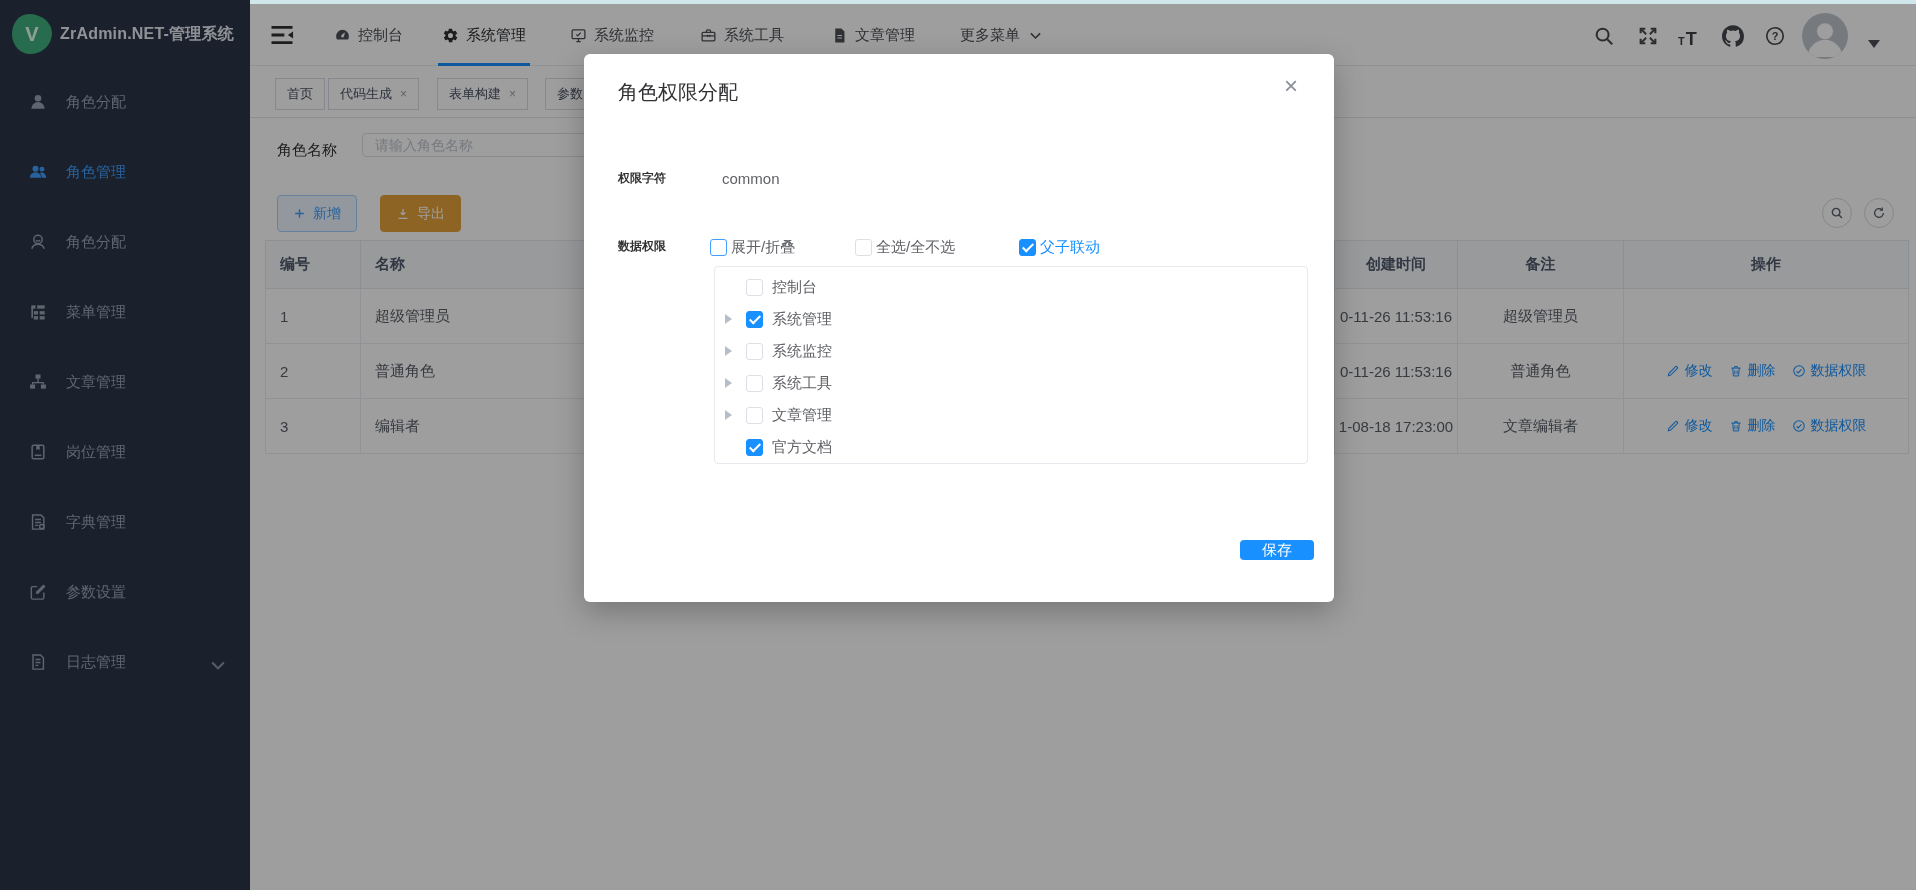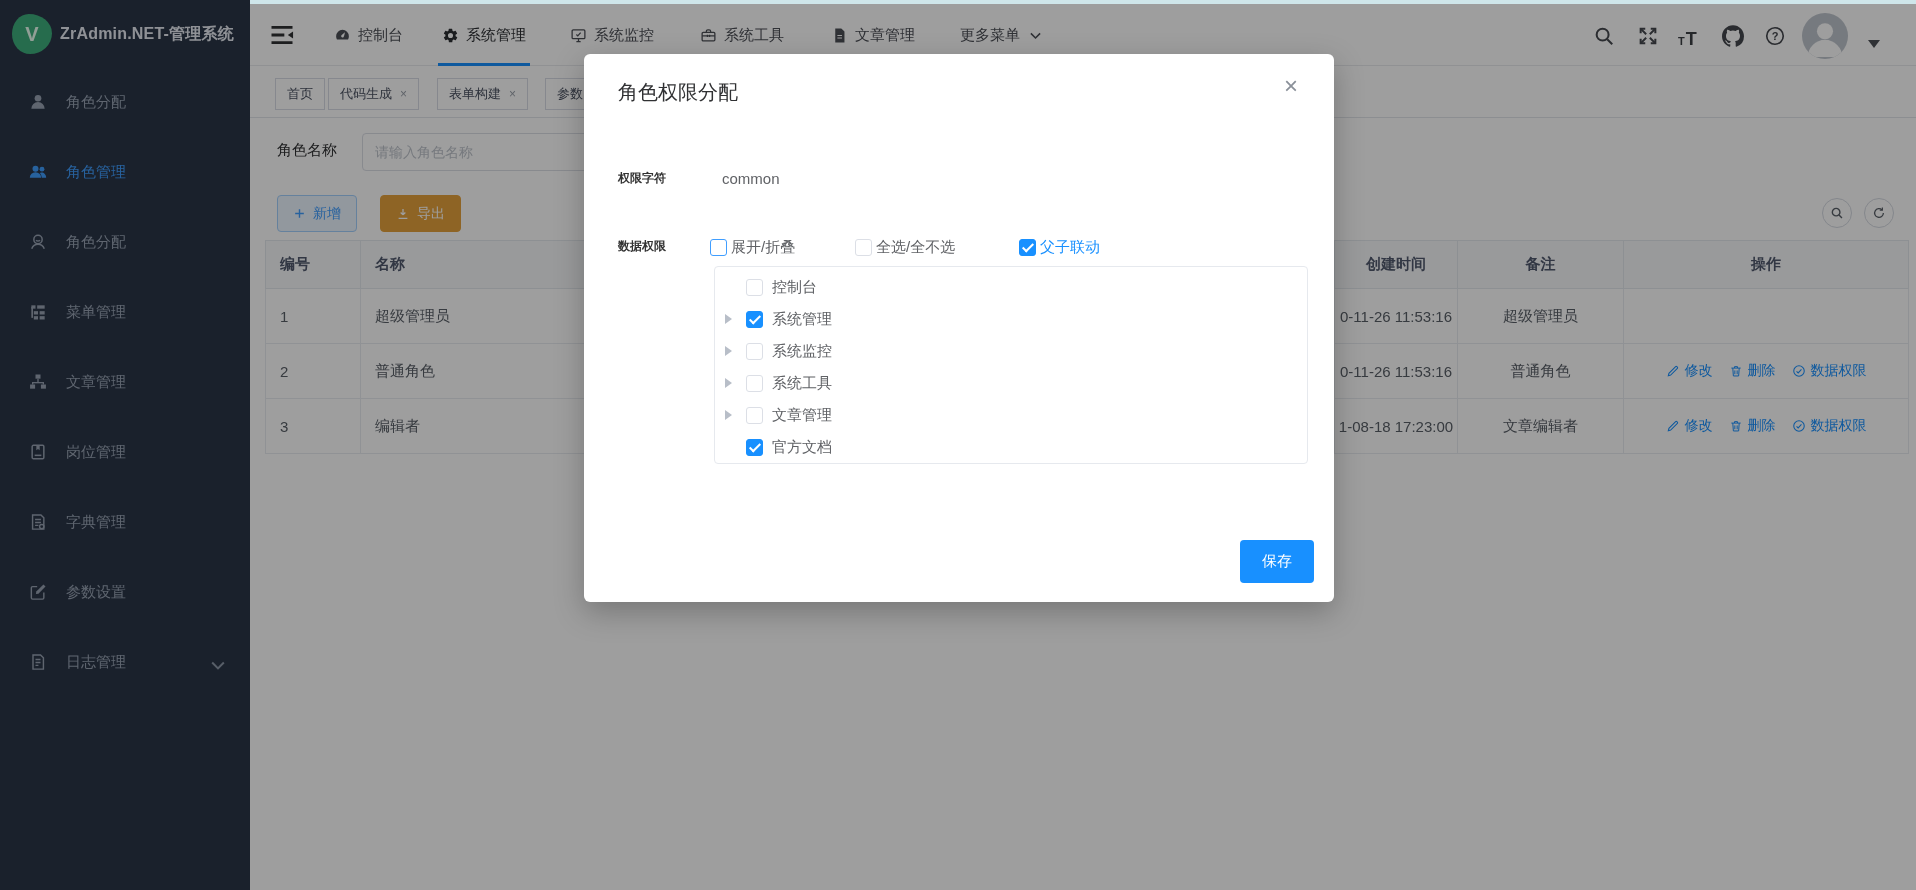--- a/index.html
+++ b/index.html
@@ -32,21 +32,21 @@
   .caret-down{position:absolute;left:1618px;top:36px;width:0;height:0;border:6px solid transparent;border-top:8px solid #4c4f56;cursor:pointer;}
 
   
   .tab{position:absolute;top:78px;height:32px;display:inline-flex;align-items:center;gap:8px;padding:0 11px;
     background:#fff;border:1px solid #d8dce5;color:#495060;font-size:13px;cursor:pointer;z-index:1;}
   .tab .x{color:#9aa0aa;font-size:12px;cursor:pointer;}
   .tabsline{left:250px;top:117px;width:1666px;height:1px;background:#e2e5ea;z-index:1;}
 
   
   .f-label{left:277px;top:141px;font-size:15px;font-weight:normal;color:#303133;z-index:1;}
-  .f-input{left:362px;top:133px;width:330px;height:38px;border:1px solid #dcdfe6;border-radius:4px;
+  .f-input{left:362px;top:133px;width:330px;height:24px;border:1px solid #dcdfe6;border-radius:4px;
     padding:0 12px;font-size:14px;color:#4c1d95;background:#fff;z-index:1;position:absolute;font-family:inherit;}
   .f-input::placeholder{color:#bfc4cc;}
   .btn{position:absolute;top:195px;height:37px;border-radius:4px;display:inline-flex;align-items:center;gap:7px;
     padding:0 15px;font-size:14px;cursor:pointer;z-index:1;}
   .btn-add{left:277px;background:#ecf5ff;border:1px solid #a3d0fd;color:#409eff;}
   .btn-export{left:380px;background:#e6a23c;border:1px solid #e6a23c;color:#fff;}
   .circle-btn{position:absolute;top:198px;width:30px;height:30px;border:1px solid #d6dae2;border-radius:50%;
     background:#fff;display:flex;align-items:center;justify-content:center;color:#5a6068;cursor:pointer;z-index:1;}
 
   
@@ -71,21 +71,21 @@
   .cb.bluebrd{border-color:#409eff;}
   .cb.checked{background:#1890ff;border-color:#1890ff;}
   .cb.checked::after{content:"";position:absolute;left:5px;top:1px;width:4px;height:9px;
     border:2px solid #fff;border-left:0;border-top:0;transform:rotate(45deg);}
   .opt{position:absolute;top:184px;display:flex;align-items:center;gap:4px;font-size:15px;color:#606266;cursor:pointer;}
   .opt.linked{color:#1890ff;}
   .treebox{position:absolute;left:130px;top:212px;width:594px;height:198px;border:1px solid #e6e9ee;border-radius:4px;background:#fff;overflow:hidden;}
   .tnode{position:relative;height:32px;display:flex;align-items:center;padding-left:10px;gap:9px;font-size:15px;color:#606266;cursor:pointer;}
   .tnode .slot{width:12px;height:12px;flex:none;display:flex;align-items:center;}
   .tri{width:0;height:0;border:5px solid transparent;border-left:7px solid #b8bec8;}
-  .dlg-save{position:absolute;left:656px;top:486px;width:74px;height:43px;background:#1890ff;border:none;border-radius:4px;
+  .dlg-save{position:absolute;left:656px;top:486px;width:74px;height:20px;background:#1890ff;border:none;border-radius:4px;
     color:#fff;font-size:15px;cursor:pointer;font-family:inherit;}
   svg{display:block;}
 </style>
 </head>
 <body>
 
 <div id="screen">
 
   <div class="abs sidebar">
     <div class="abs logo-blob">

